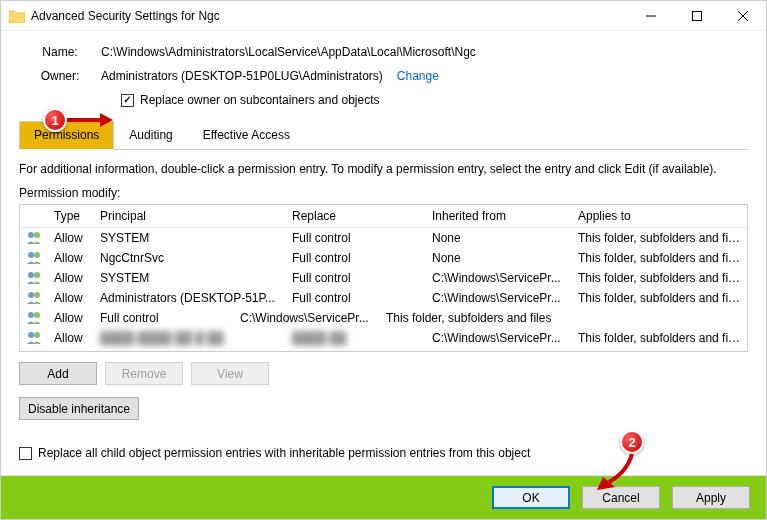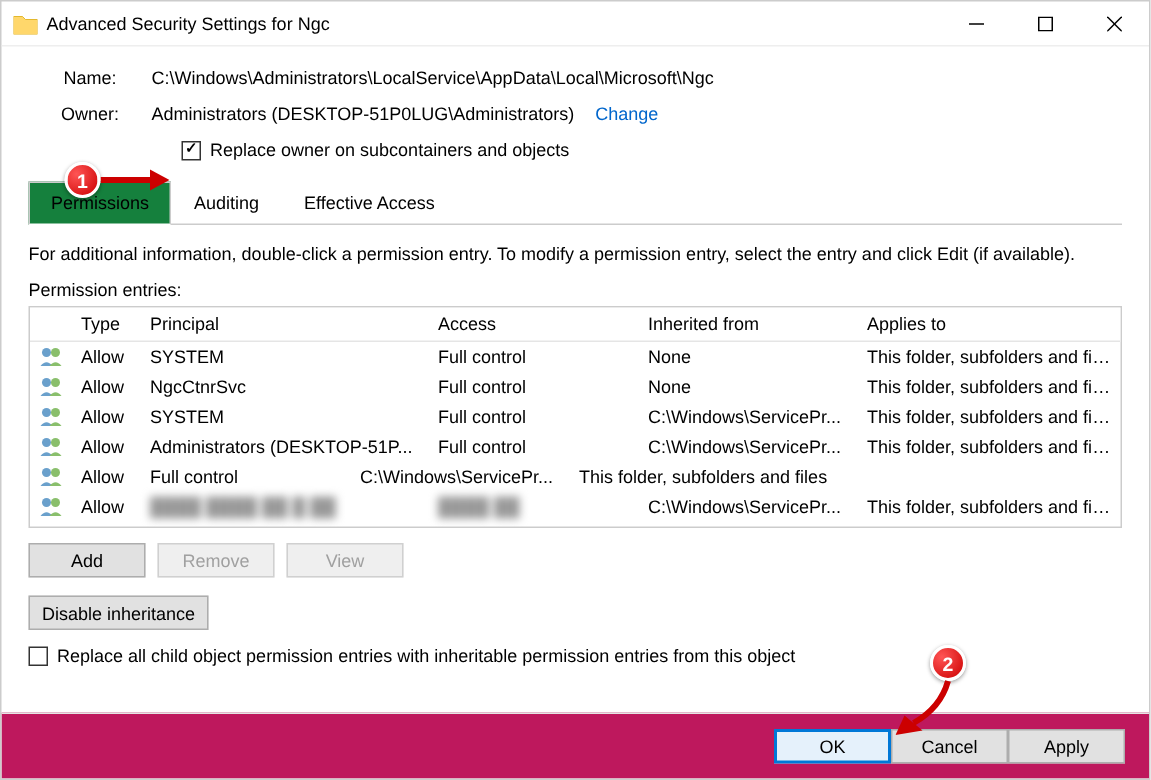--- a/index.html
+++ b/index.html
@@ -18,21 +18,21 @@
 .row { display: flex; margin-bottom: 10px; text-align: center; }
 .row .lbl { width: 82px; }
 .link { color: #0066cc; margin-left: 14px; }
 .cbrow { display: flex; align-items: center; margin-left: 102px; margin-bottom: 14px; position: relative; }
 .cb { width: 13px; height: 13px; border: 1px solid #333; margin-right: 6px; display: flex; align-items: center; justify-content: center; font-size: 10px; line-height: 1; }
 .cb.checked::after { content: "✓"; font-weight: bold; }
 
 
 .tabs { display: flex; border-bottom: 1px solid #ccc; }
 .tab { padding: 6px 14px; border: 1px solid transparent; cursor: default; }
-.tab.active { border: 1px solid #ccc; border-bottom: 1px solid #fff; margin-bottom: -1px; background: #15803d; }
+.tab.active { border: 1px solid #ccc; border-bottom: 1px solid #fff; margin-bottom: -1px; background: #eab308; }
 
 .info { margin: 12px 0 10px 0; }
 .entries-lbl { margin-bottom: 4px; }
 
 
 .tbl-wrap { border: 1px solid #ccc; height: 148px; overflow: hidden; }
 .thead { display: flex; border-bottom: 1px solid #e5e5e5; background: #fff; }
 .thead > div, .trow > div { padding: 4px 6px; white-space: nowrap; overflow: hidden; text-overflow: ellipsis; }
 .c-icon { width: 28px; text-align: center; }
 .c-type { width: 46px; }
@@ -41,23 +41,23 @@
 .c-inherited { width: 146px; }
 .c-applies { flex: 1; }
 .tbody .trow { display: flex; height: 20px; align-items: center; justify-content: center; }
 .tbody .trow .c-icon svg { width: 16px; height: 14px; }
 .blur { filter: blur(3px); color: #999; }
 
 .btn-row { display: flex; gap: 8px; margin-top: 10px; margin-bottom: 12px; }
 .btn { min-width: 78px; height: 23px; border: 1px solid #adadad; background: #e1e1e1; display: flex; align-items: center; justify-content: center; cursor: default; }
 .btn.disabled { color: #a0a0a0; border-color: #d0d0d0; background: #efefef; }
 
-.cbrow2 { display: flex; align-items: center; margin-top: 10px; margin-bottom: 12px; text-align: center; }
-
-.footer { border-top: 1px solid #e5e5e5; padding: 10px 16px; display: flex; justify-content: flex-end; gap: 0; position: absolute; bottom: 0; left: 0; right: 0; background: #be185d; }
+.cbrow2 { display: flex; align-items: center; margin-top: 26px; margin-bottom: 12px; text-align: center; }
+
+.footer { border-top: 1px solid #e5e5e5; padding: 10px 16px; display: flex; justify-content: flex-end; gap: 12px; position: absolute; bottom: 0; left: 0; right: 0; background: #84cc16; }
 .footer .btn.primary { border: 2px solid #0078d7; background: #e5f1fb; }
 
 
 .balloon { position: absolute; width: 24px; height: 24px; border-radius: 50%; background: radial-gradient(circle at 30% 30%, #ff5555, #cc0000); color: #fff; font-weight: bold; display: flex; align-items: center; justify-content: center; border: 2px solid #fff; box-shadow: 0 1px 3px rgba(0,0,0,.4); font-size: 13px; }
 .arrow { position: absolute; }
 .arrow svg { display: block; }
 </style>
 </head>
 <body>
 
@@ -103,28 +103,28 @@
     <span>Replace owner on subcontainers and objects</span>
   </div>
 
   <div class="tabs">
     <div class="tab active">Permissions</div>
     <div class="tab">Auditing</div>
     <div class="tab">Effective Access</div>
   </div>
 
   <div class="info">For additional information, double-click a permission entry. To modify a permission entry, select the entry and click Edit (if available).</div>
-  <div class="entries-lbl">Permission entries:</div>
+  <div class="entries-lbl">Permission modify:</div>
 
   <div class="tbl-wrap">
     <div class="thead">
       <div class="c-icon"></div>
       <div class="c-type">Type</div>
       <div class="c-principal">Principal</div>
-      <div class="c-access">Access</div>
+      <div class="c-access">Replace</div>
       <div class="c-inherited">Inherited from</div>
       <div class="c-applies">Applies to</div>
     </div>
     <div class="tbody" id="tbody">
         <div class="trow">
           <div class="c-icon"><svg viewBox="0 0 16 14">
               <circle cx="5" cy="5" r="3" fill="#6aa0cc"></circle>
               <circle cx="11" cy="5" r="3" fill="#8abf6c"></circle>
               <path d="M1 14 q4 -5 8 0" fill="#6aa0cc"></path>
               <path d="M7 14 q4 -5 8 0" fill="#8abf6c"></path>

